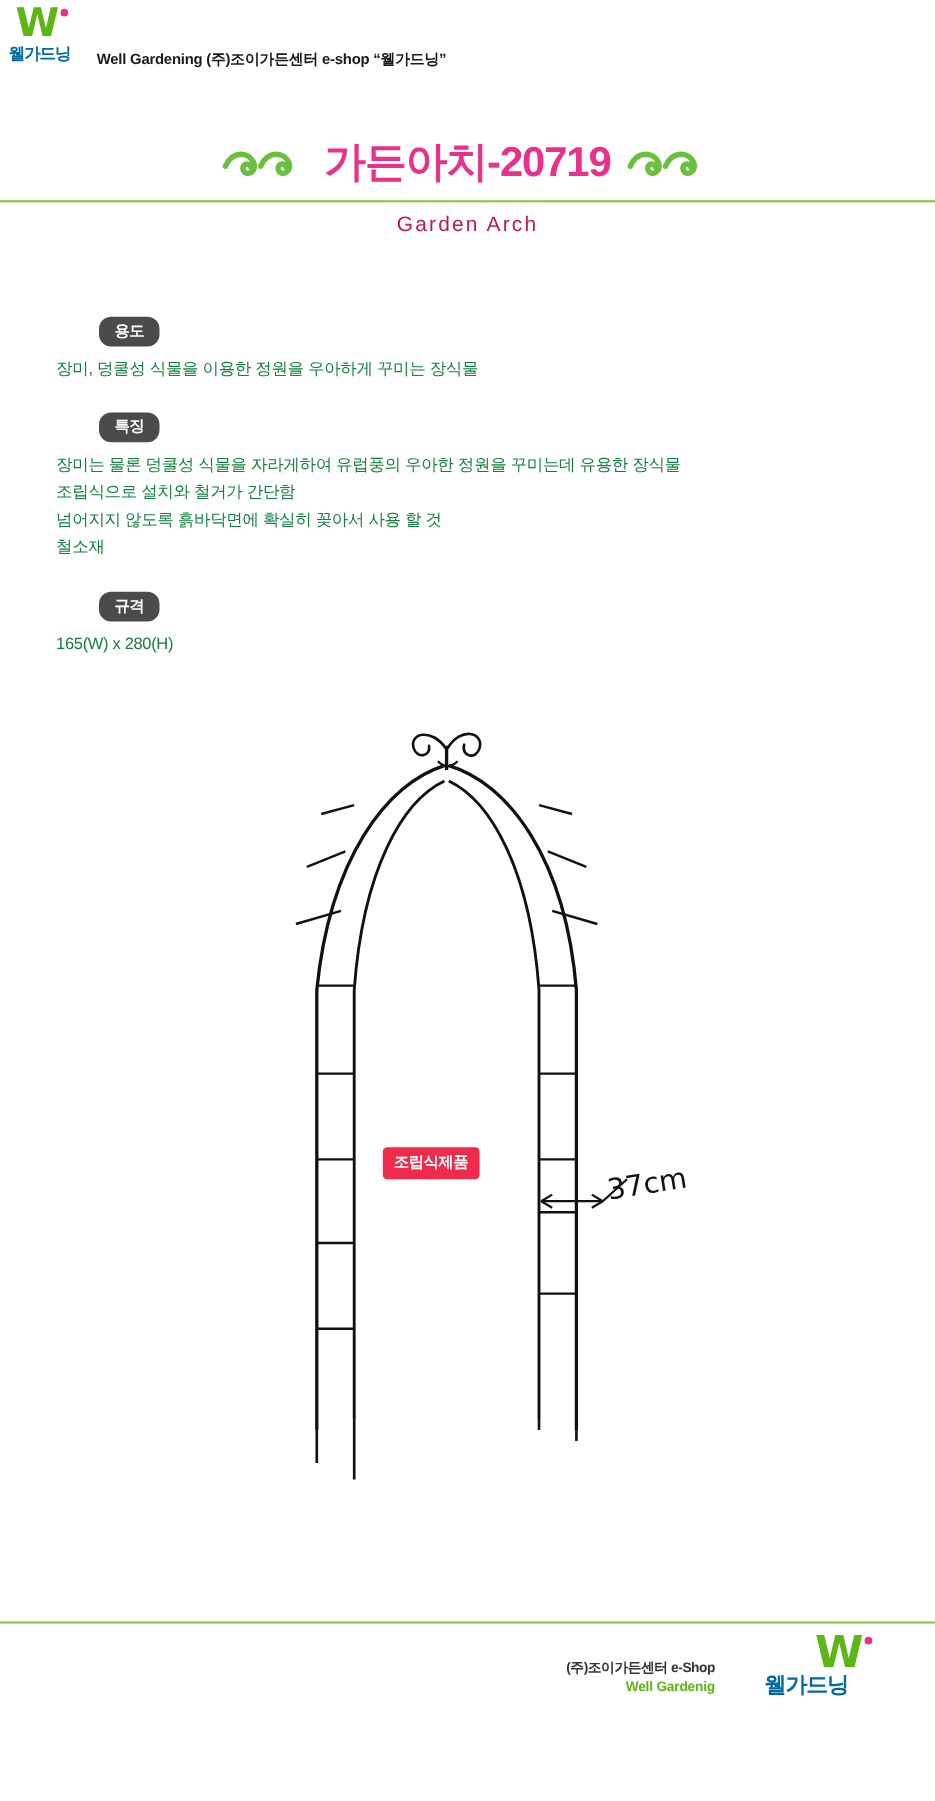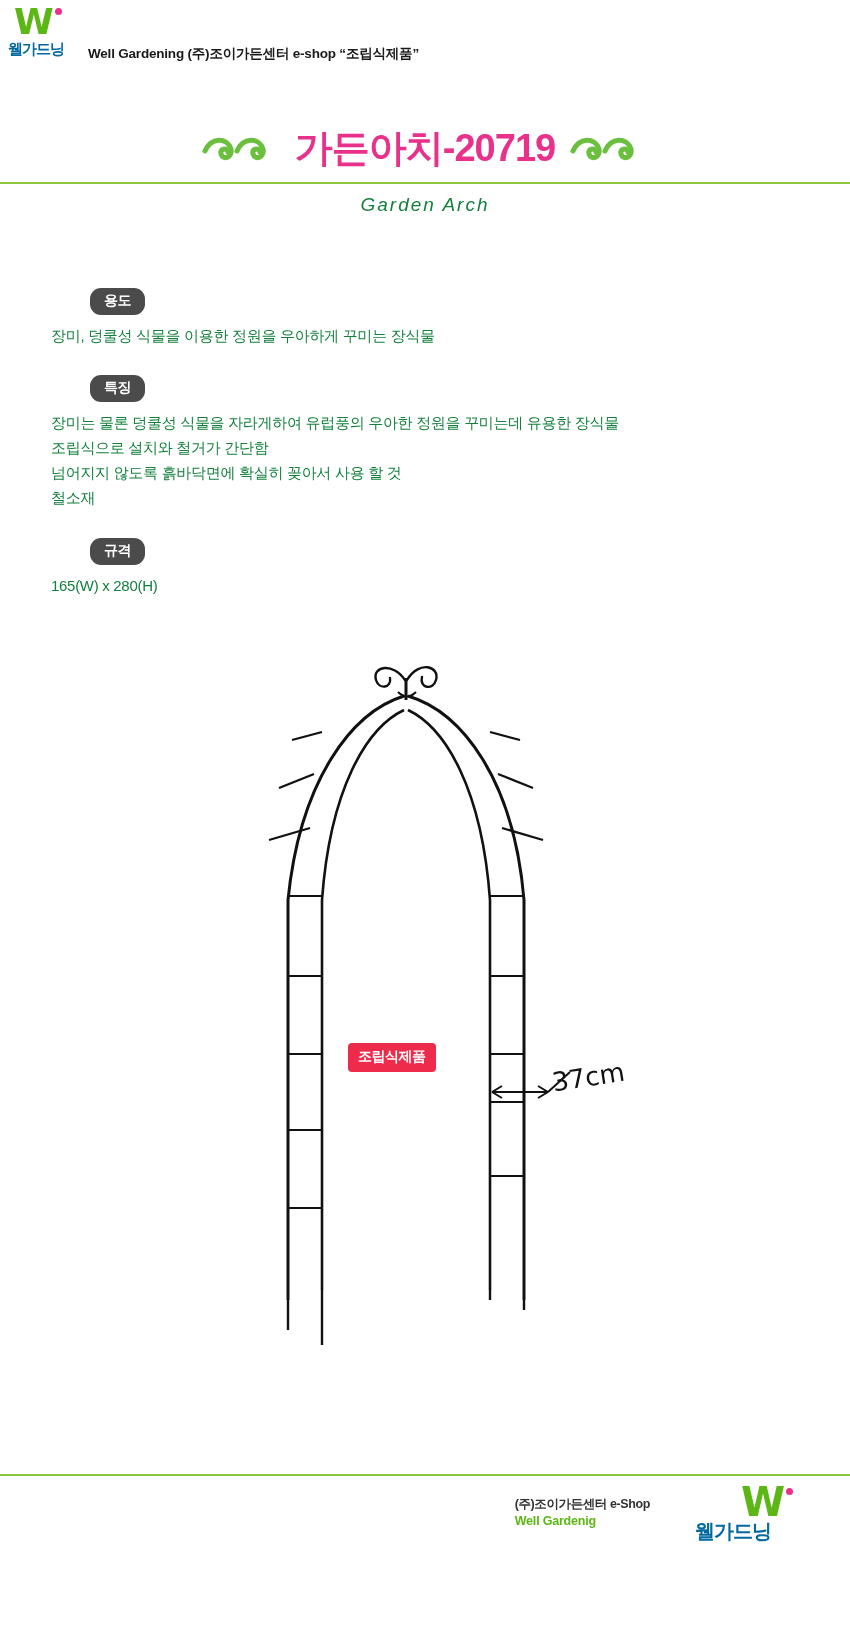--- a/index.html
+++ b/index.html
@@ -107,23 +107,22 @@
     height: 2px;
     background: #8dc63f;
   }
   .title-sub {
     position: absolute;
     top: 74px;
     left: 0;
     width: 850px;
     text-align: center;
     font-size: 19px;
-    color: #15803d;
+    color: #be185d;
     letter-spacing: 2px;
-    font-style: italic;
   }
 
   
   .spec {
     position: absolute;
     left: 0;
     width: 850px;
   }
   .tag {
     display: inline-block;
@@ -194,21 +193,22 @@
   .footer {
     position: absolute;
     top: 1490px;
     left: 0;
     width: 850px;
     height: 100px;
   }
   .footer-text {
     position: absolute;
     right: 200px;
-    top: 6px;
+    top: 18px;
+    text-align: right;
     line-height: 17px;
   }
   .footer-line1 {
     font-size: 12.5px;
     color: #333;
     font-weight: bold;
     letter-spacing: -0.4px;
   }
   .footer-line2 {
     font-size: 12.5px;
@@ -240,21 +240,21 @@
 </style>
 </head>
 <body>
 
 <div class="header">
   <div class="brand-logo">
     <div class="logo-w">W</div>
     <div class="logo-dot"></div>
     <div class="logo-korean">웰가드닝</div>
   </div>
-  <div class="header-text">Well Gardening  (주)조이가든센터 e-shop “조립식제품”</div>
+  <div class="header-text">Well Gardening  (주)조이가든센터 e-shop “웰가드닝”</div>
 </div>
 
 <div class="title-area">
   <div class="title-row">
     <span class="swirl">
       <svg viewBox="0 0 80 34" width="80" height="34" aria-hidden="true">
         <path d="M4 20 C10 6, 26 6, 30 18 C32 26, 22 30, 20 23 C19 18, 25 16, 27 21" fill="none" stroke="#6bbf3f" stroke-width="5" stroke-linecap="round"></path>
         <path d="M36 20 C42 6, 58 6, 62 18 C64 26, 54 30, 52 23 C51 18, 57 16, 59 21" fill="none" stroke="#6bbf3f" stroke-width="5" stroke-linecap="round"></path>
       </svg>
     </span>

